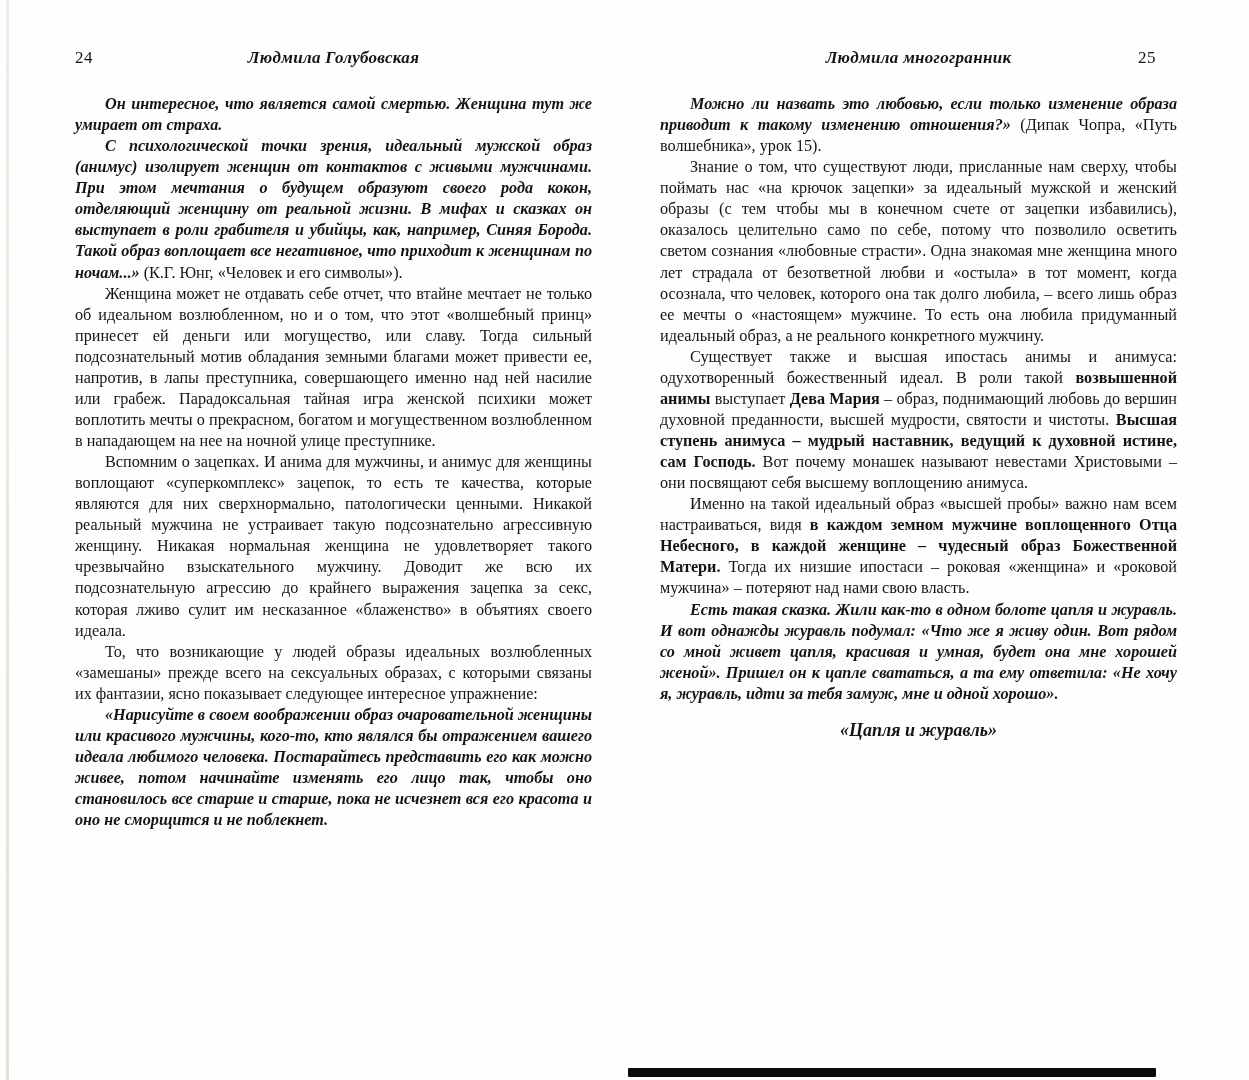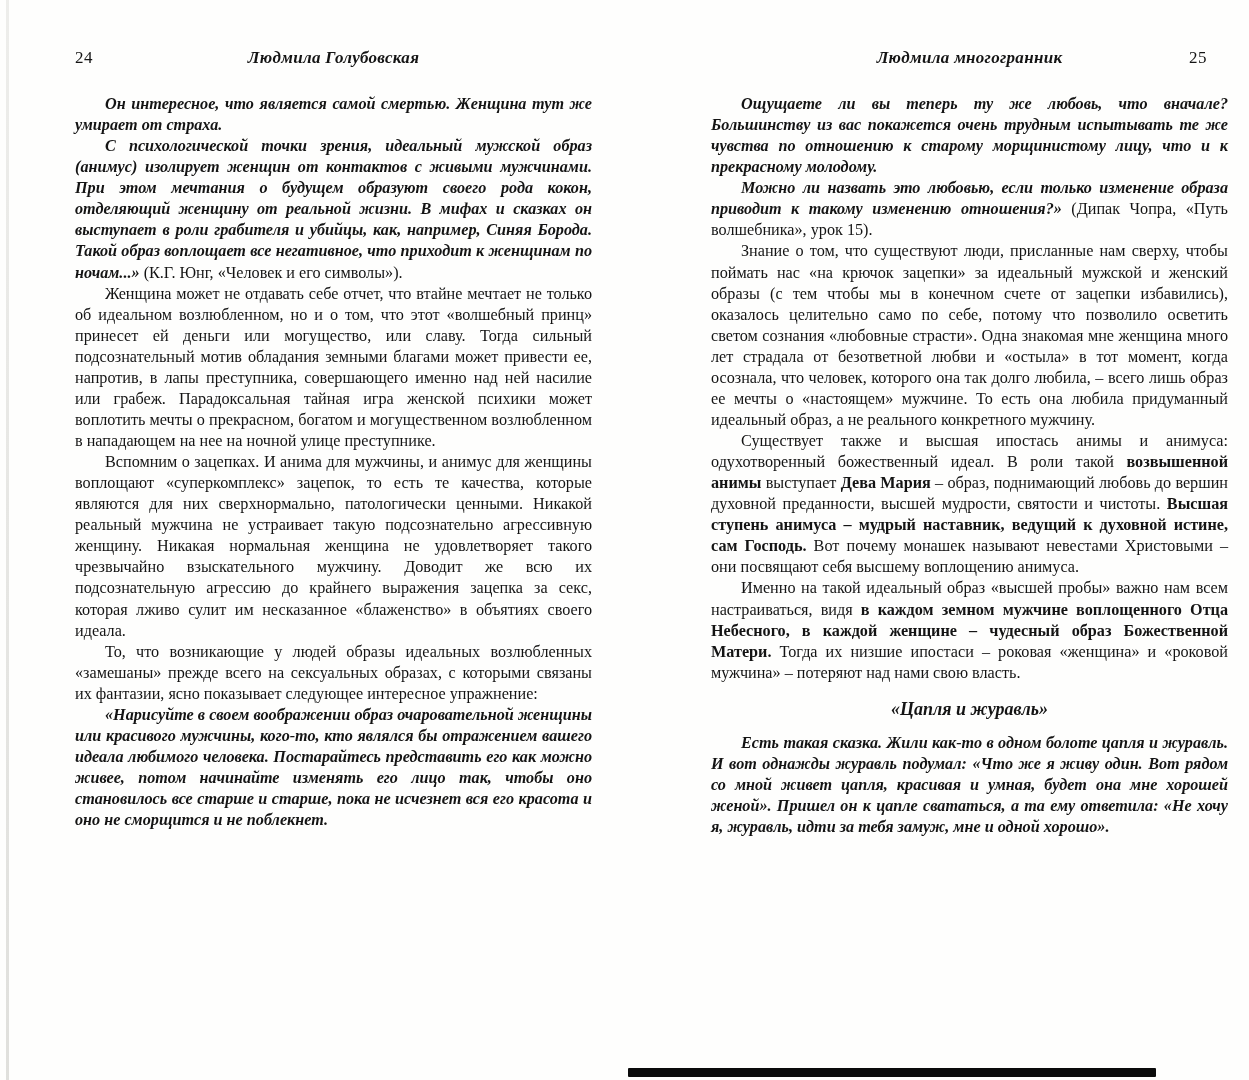--- a/index.html
+++ b/index.html
@@ -9,21 +9,21 @@
     overflow: hidden;
     font-family: "Liberation Serif", "DejaVu Serif", serif;
     color: #141414;
   }
   .spread {
     position: relative;
     width: 1249px; height: 1080px;
     background: #fefefd;
     display: flex;
     padding: 48px 60px 0 75px;
-    gap: 119px;
+    gap: 68px;
   }
   .page { width: 517px; flex: 0 0 517px; }
   .page-header {
     display: grid;
     grid-template-columns: 60px 1fr 60px;
     align-items: baseline;
     font-size: 17px;
     margin-bottom: 26px;
   }
   .page-header .num { font-size: 17px; letter-spacing: .5px; }
@@ -90,24 +90,23 @@
       </div>
   </div>
 
   <div class="page">
     <div class="page-header">
       <span class="num"></span>
       <span class="title">Людмила многогранник</span>
       <span class="num right">25</span>
     </div>
     <div class="page-body" id="right-body">
-        <p class="para quote"><span class="run-bi">Ощущаете ли вы теперь ту же любовь, что вначале? Большинству из вас покажется очень трудным испытывать те же чувства по отношению к старому морщинистому лицу, что и к прекрасному молодому.</span></p>
         <p class="para quote"><span class="run-bi">Можно ли назвать это любовью, если только изменение образа приводит к такому изменению отношения?» </span><span class="run-r">(Дипак Чопра, «Путь волшебника», урок 15).</span></p>
         <p class="para normal"><span class="run-r">Знание о том, что существуют люди, присланные нам сверху, чтобы поймать нас «на крючок зацепки» за идеальный мужской и женский образы (с тем чтобы мы в конечном счете от зацепки избавились), оказалось целительно само по себе, потому что позволило осветить светом сознания «любовные страсти». Одна знакомая мне женщина много лет страдала от безответной любви и «остыла» в тот момент, когда осознала, что человек, которого она так долго любила, – всего лишь образ ее мечты о «настоящем» мужчине. То есть она любила придуманный идеальный образ, а не реального конкретного мужчину.</span></p>
         <p class="para normal"><span class="run-r">Существует также и высшая ипостась анимы и анимуса: одухотворенный божественный идеал. В роли такой </span><span class="run-b">возвышенной анимы</span><span class="run-r"> выступает </span><span class="run-b">Дева Мария</span><span class="run-r"> – образ, поднимающий любовь до вершин духовной преданности, высшей мудрости, святости и чистоты. </span><span class="run-b">Высшая ступень анимуса – мудрый наставник, ведущий к духовной истине, сам Господь.</span><span class="run-r"> Вот почему монашек называют невестами Христовыми – они посвящают себя высшему воплощению анимуса.</span></p>
         <p class="para normal"><span class="run-r">Именно на такой идеальный образ «высшей пробы» важно нам всем настраиваться, видя </span><span class="run-b">в каждом земном мужчине воплощенного Отца Небесного, в каждой женщине – чудесный образ Божественной Матери.</span><span class="run-r"> Тогда их низшие ипостаси – роковая «женщина» и «роковой мужчина» – потеряют над нами свою власть.</span></p>
+        <p class="para quote"><span class="run-bi">Есть такая сказка. Жили как-то в одном болоте цапля и журавль. И вот однажды журавль подумал: «Что же я живу один. Вот рядом со мной живет цапля, красивая и умная, будет она мне хорошей женой». Пришел он к цапле свататься, а та ему ответила: «Не хочу я, журавль, идти за тебя замуж, мне и одной хорошо».</span></p>
         <p class="para heading"><span class="run-bi">«Цапля и журавль»</span></p>
-        <p class="para quote"><span class="run-bi">Есть такая сказка. Жили как-то в одном болоте цапля и журавль. И вот однажды журавль подумал: «Что же я живу один. Вот рядом со мной живет цапля, красивая и умная, будет она мне хорошей женой». Пришел он к цапле свататься, а та ему ответила: «Не хочу я, журавль, идти за тебя замуж, мне и одной хорошо».</span></p>
       </div>
   </div>
 
   <div class="bottom-bar"></div>
 </div>
 
 </body></html>

